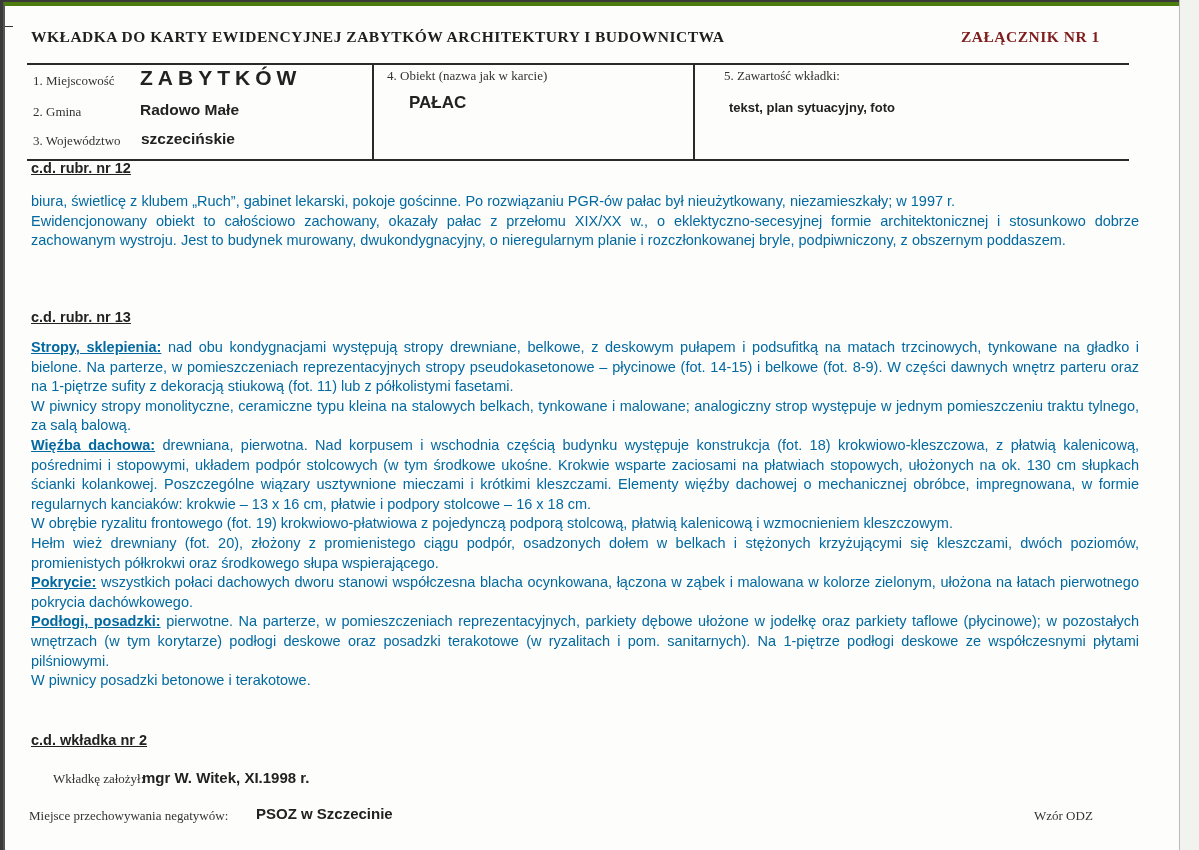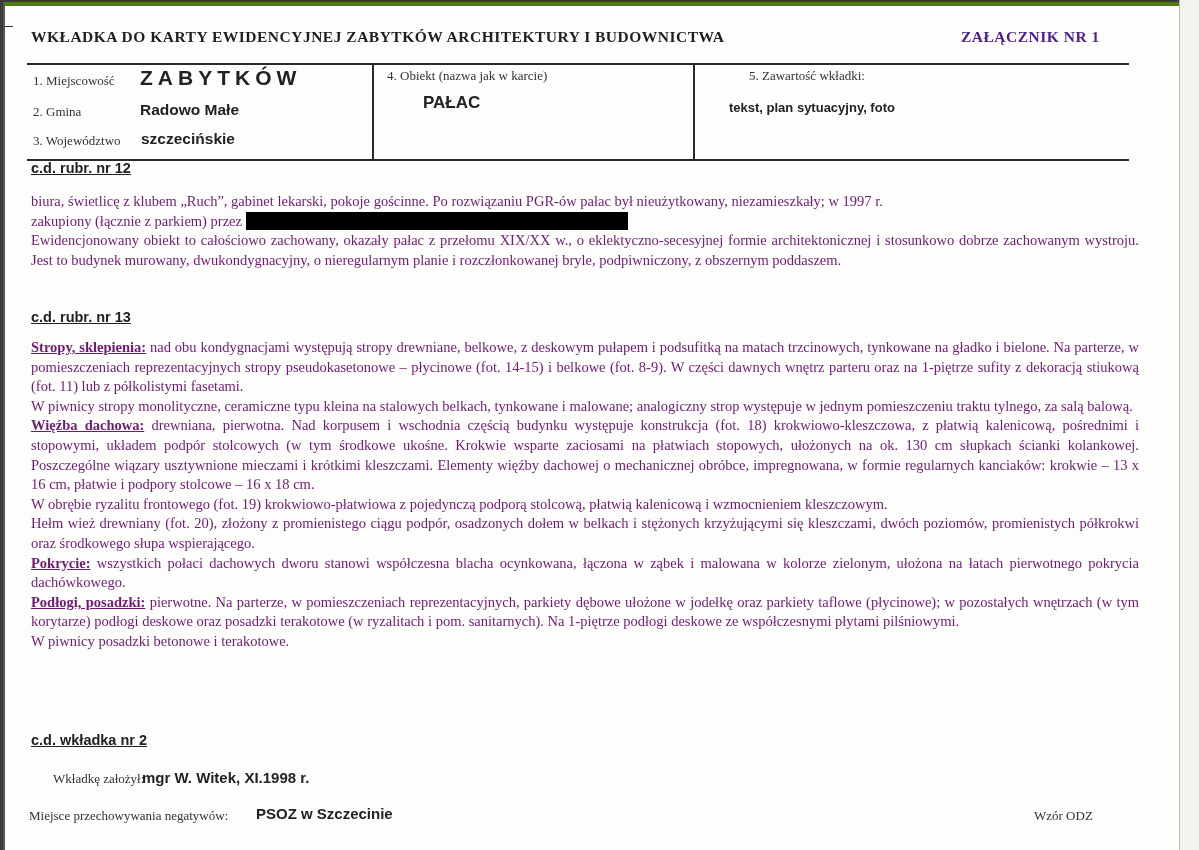--- a/index.html
+++ b/index.html
@@ -18,35 +18,34 @@
     position: absolute; left: 1179px; top: 0; width: 20px; height: 850px;
     background: #f2f2ee; border-left: 1px solid #bbb;
   }
   .serif { font-family: "Liberation Serif", serif; }
   .title {
     position: absolute; left: 26px; top: 22px; font-size: 15.5px; font-weight: bold;
     color: #1e1e1e; letter-spacing: 0.5px;
   }
   .annex {
     position: absolute; left: 956px; top: 22px; font-size: 15.5px; font-weight: bold;
-    color: #4c1d95; letter-spacing: 0.5px;
+    color: #7f1d1d; letter-spacing: 0.5px;
   }
   .tick { position: absolute; left: 0; top: 20px; width: 8px; height: 1px; background: #333; }
   .hline { position: absolute; height: 2px; background: #2a2a2a; }
   .vline { position: absolute; width: 2px; background: #2a2a2a; }
   .lbl { position: absolute; font-size: 13px; color: #333; }
   .val { position: absolute; font-weight: bold; color: #222; }
   .sec-h {
     position: absolute; left: 26px; font-size: 14.5px; font-weight: bold; color: #222;
     text-decoration: underline;
   }
   .para {
     position: absolute; left: 26px; width: 1108px; font-size: 14.5px; line-height: 19.6px;
-    color: #701a75;
-    font-family: Liberation Serif, serif;
+    color: #0369a1;
   }
   .para p { margin: 0; text-align: justify; }
   .para p.last { text-align-last: left; }
   .ul-b { font-weight: bold; text-decoration: underline; }
   .redact { display: inline-block; width: 382px; height: 18px; background: #000; vertical-align: -4px; }
   .noj { text-align: left !important; }
 </style>
 </head>
 <body>
 
@@ -61,29 +60,28 @@
   <div class="vline" style="left:688px; top:58px; height:96px;"></div>
 
   <span class="lbl serif" style="left:28px; top:67px;">1. Miejscowość</span>
   <span class="val" style="left:135px; top:60px; font-size:21px; letter-spacing:5px;">ZABYTKÓW</span>
   <span class="lbl serif" style="left:28px; top:98px;">2. Gmina</span>
   <span class="val" style="left:135px; top:95px; font-size:15.5px;">Radowo Małe</span>
   <span class="lbl serif" style="left:28px; top:127px;">3. Województwo</span>
   <span class="val" style="left:136px; top:124px; font-size:15.5px;">szczecińskie</span>
 
   <span class="lbl serif" style="left:382px; top:62px;">4. Obiekt (nazwa jak w karcie)</span>
-  <span class="val" style="left:404px; top:87px; font-size:17px;margin-left:14px;">PAŁAC</span>
+  <span class="val" style="left:404px; top:87px; font-size:17px;">PAŁAC</span>
 
-  <span class="lbl serif" style="left:744px; top:62px;text-align:center;">5. Zawartość wkładki:</span>
+  <span class="lbl serif" style="left:719px; top:62px;text-align:center;">5. Zawartość wkładki:</span>
   <span class="val" style="left:724px; top:94px; font-size:13px;">tekst, plan sytuacyjny, foto</span>
 
   <div class="sec-h" style="top:154px;">c.d. rubr. nr 12</div>
   <div class="para" style="top:186px;">
     <p class="noj">biura, świetlicę z klubem „Ruch”, gabinet lekarski, pokoje gościnne. Po rozwiązaniu PGR-ów pałac był nieużytkowany, niezamieszkały; w 1997 r.</p>
-    <p class="noj"><span>zakupiony (łącznie z parkiem) przez</span> <span class="redact"></span></p>
     <p class="last">Ewidencjonowany obiekt to całościowo zachowany, okazały pałac z przełomu XIX/XX w., o eklektyczno-secesyjnej formie architektonicznej i stosunkowo dobrze zachowanym wystroju. Jest to budynek murowany, dwukondygnacyjny, o nieregularnym planie i rozczłonkowanej bryle, podpiwniczony, z obszernym poddaszem.</p>
   </div>
 
   <div class="sec-h" style="top:303px;">c.d. rubr. nr 13</div>
   <div class="para" style="top:332px;">
     <p class="last"><span class="ul-b">Stropy, sklepienia:</span><span> nad obu kondygnacjami występują stropy drewniane, belkowe, z deskowym pułapem i podsufitką na matach trzcinowych, tynkowane na gładko i bielone. Na parterze, w pomieszczeniach reprezentacyjnych stropy pseudokasetonowe – płycinowe (fot. 14-15) i belkowe (fot. 8-9). W części dawnych wnętrz parteru oraz na 1-piętrze sufity z dekoracją stiukową (fot. 11) lub z półkolistymi fasetami.</span></p>
     <p class="last">W piwnicy stropy monolityczne, ceramiczne typu kleina na stalowych belkach, tynkowane i malowane; analogiczny strop występuje w jednym pomieszczeniu traktu tylnego, za salą balową.</p>
     <p class="last"><span class="ul-b">Więźba dachowa:</span><span> drewniana, pierwotna. Nad korpusem i wschodnia częścią budynku występuje konstrukcja (fot. 18) krokwiowo-kleszczowa, z płatwią kalenicową, pośrednimi i stopowymi, układem podpór stolcowych (w tym środkowe ukośne. Krokwie wsparte zaciosami na płatwiach stopowych, ułożonych na ok. 130 cm słupkach ścianki kolankowej. Poszczególne wiązary usztywnione mieczami i krótkimi kleszczami. Elementy więźby dachowej o mechanicznej obróbce, impregnowana, w formie regularnych kanciaków: krokwie – 13 x 16 cm, płatwie i podpory stolcowe – 16 x 18 cm.</span></p>
     <p class="last">W obrębie ryzalitu frontowego (fot. 19) krokwiowo-płatwiowa z pojedynczą podporą stolcową, płatwią kalenicową i wzmocnieniem kleszczowym.</p>
     <p class="last">Hełm wież drewniany (fot. 20), złożony z promienistego ciągu podpór, osadzonych dołem w belkach i stężonych krzyżującymi się kleszczami, dwóch poziomów, promienistych półkrokwi oraz środkowego słupa wspierającego.</p>

